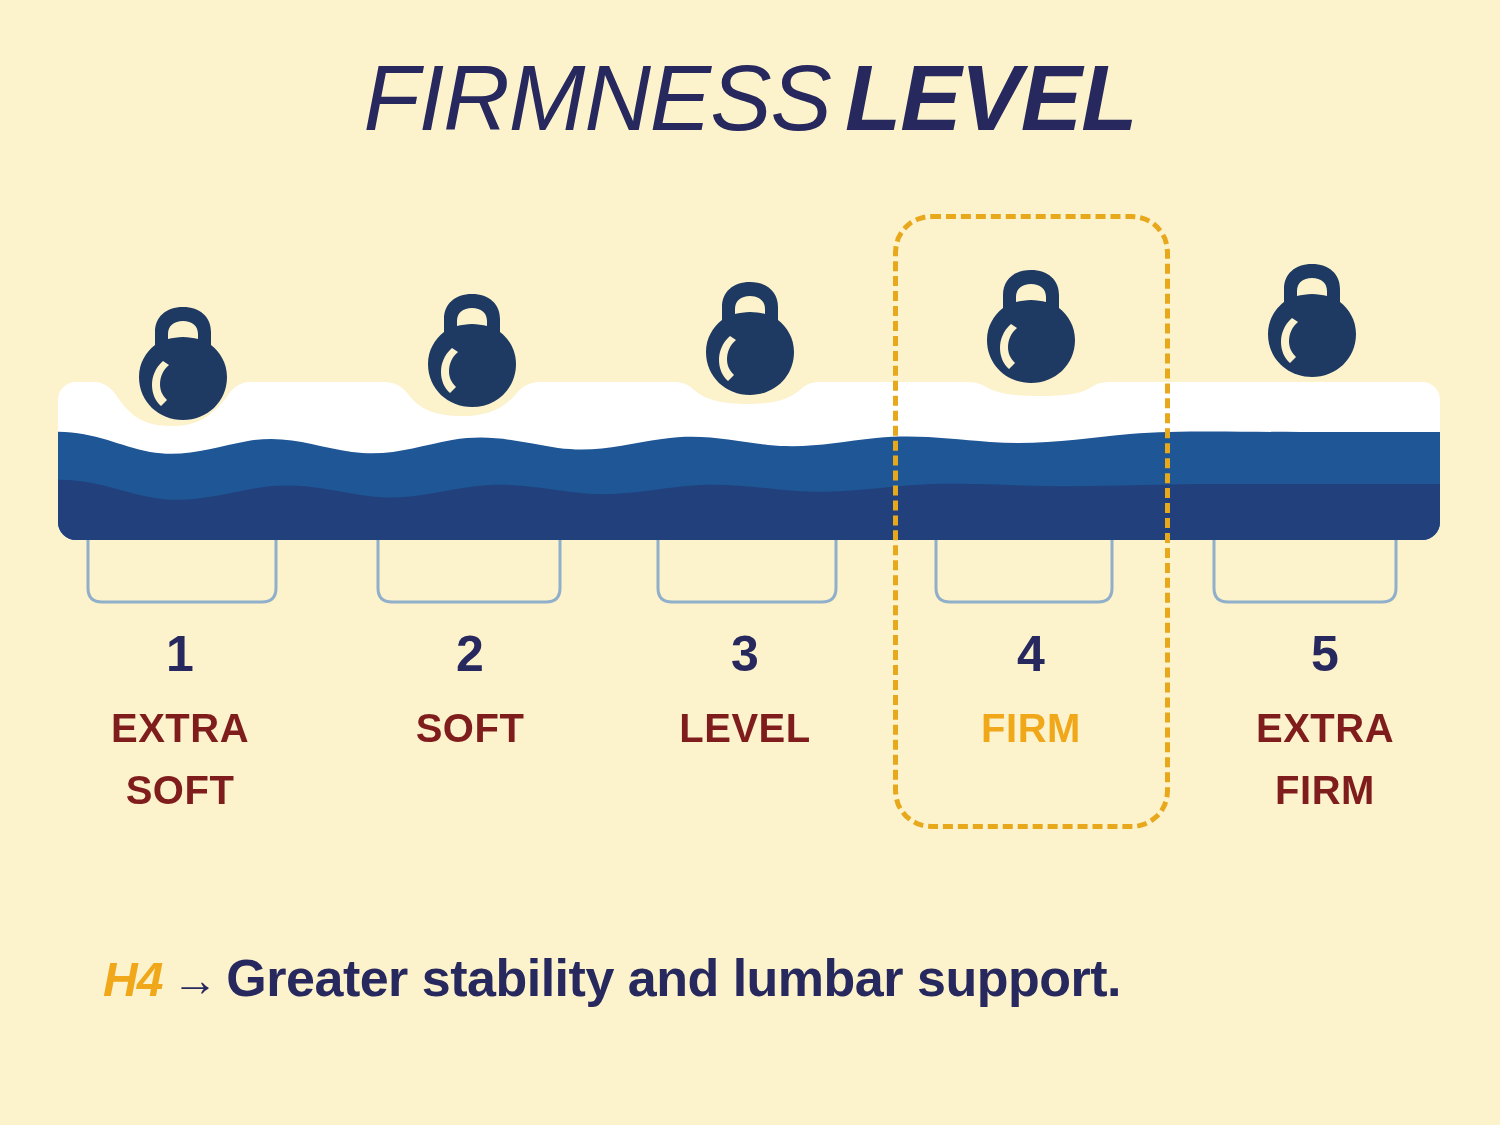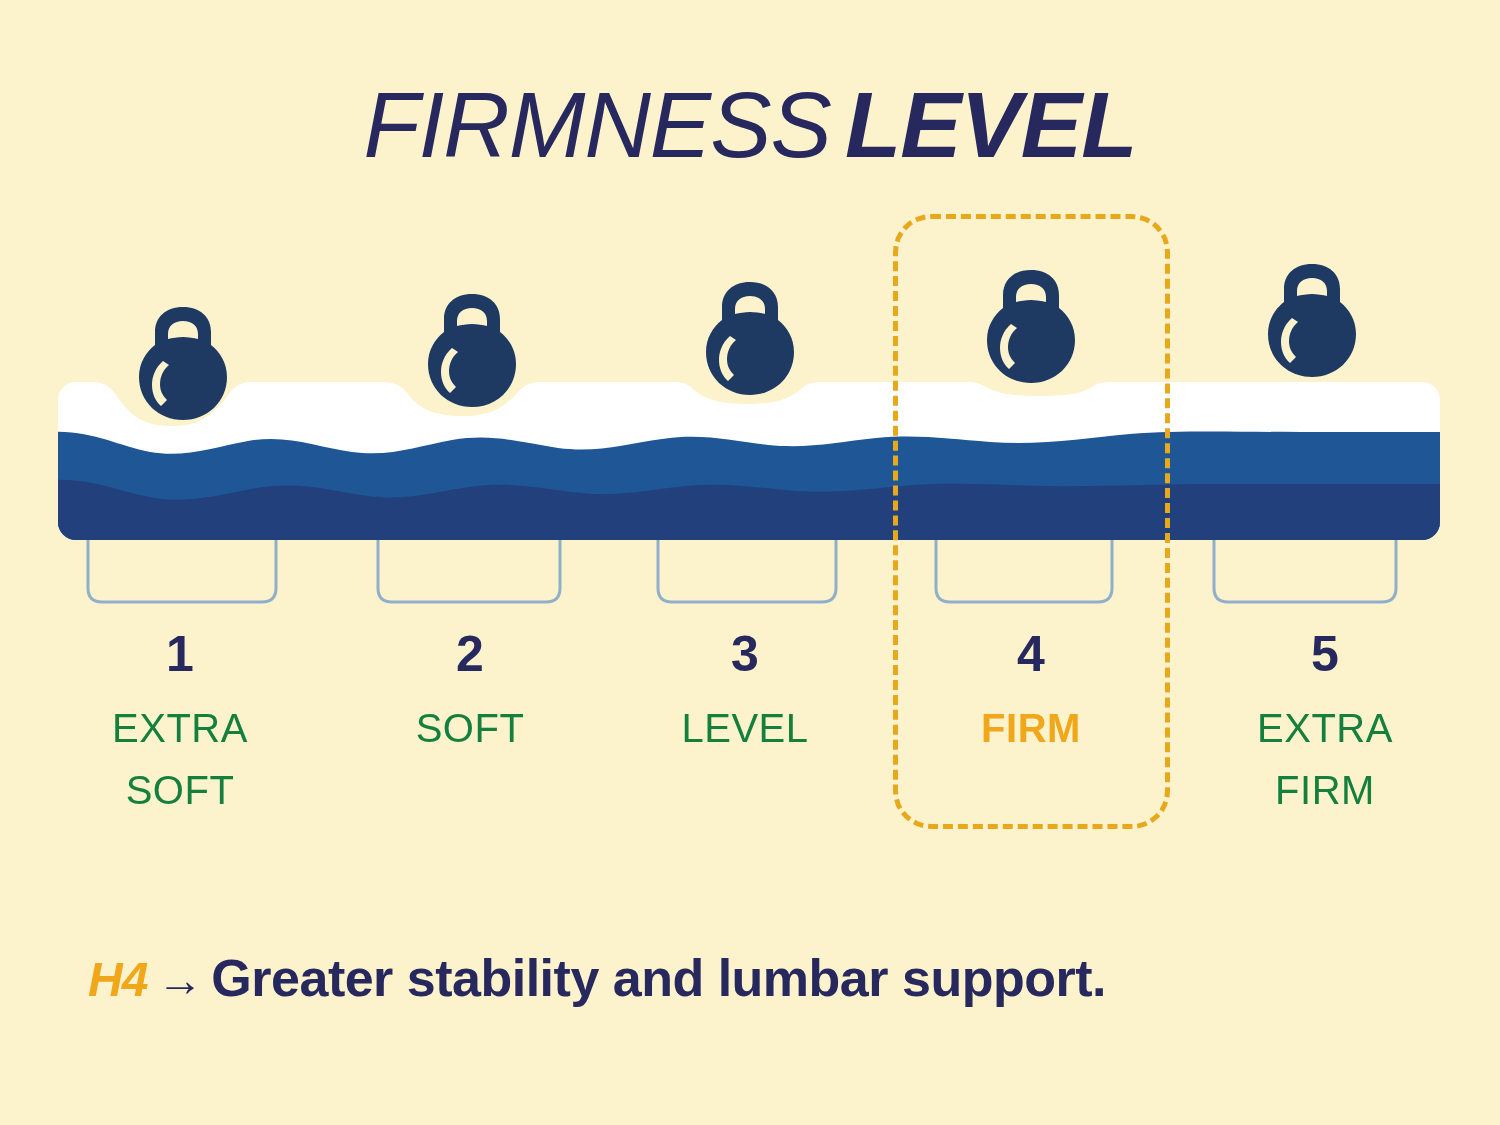--- a/index.html
+++ b/index.html
@@ -22,21 +22,20 @@
 
   
   #title {
     position: absolute;
     top: 52px;
     left: 0;
     width: 1500px;
     text-align: center;
     white-space: nowrap;
     line-height: 1;
-    margin-top: 27px;
   }
   #title .t-light {
     font-family: "Liberation Sans", sans-serif;
     font-size: 92px;
     font-style: italic;
     font-weight: 400;
     letter-spacing: -1px;
     color: #26285E;
   }
   #title .t-bold {
@@ -92,22 +91,22 @@
     font-size: 50px;
     font-weight: 700;
     color: #26285E;
     line-height: 1.05;
     letter-spacing: 0px;
   }
   .scale-label {
     margin-top: 16px;
     font-family: "Liberation Sans", sans-serif;
     font-size: 40px;
-    font-weight: 400;
-    color: #15803d;
+    font-weight: 700;
+    color: #7f1d1d;
     line-height: 1.55;
     letter-spacing: 0.5px;
   }
   .scale-label.accent {
     font-weight: 700;
     color: #F0A81A;
   }
   .scale-label .lw {
     display: block;
   }
@@ -120,20 +119,21 @@
     white-space: nowrap;
     z-index: 5;
   }
   #footnote .h-tag {
     font-family: "Liberation Sans", sans-serif;
     font-size: 48px;
     font-weight: 700;
     font-style: italic;
     color: #F0A81A;
     letter-spacing: -1px;
+    margin-left: 15px;
   }
   #footnote .arrow {
     font-family: "Liberation Sans", sans-serif;
     font-size: 46px;
     font-weight: 400;
     color: #26285E;
     margin: 0 8px 0 10px;
   }
   #footnote .note-text {
     font-family: "Liberation Sans", sans-serif;

